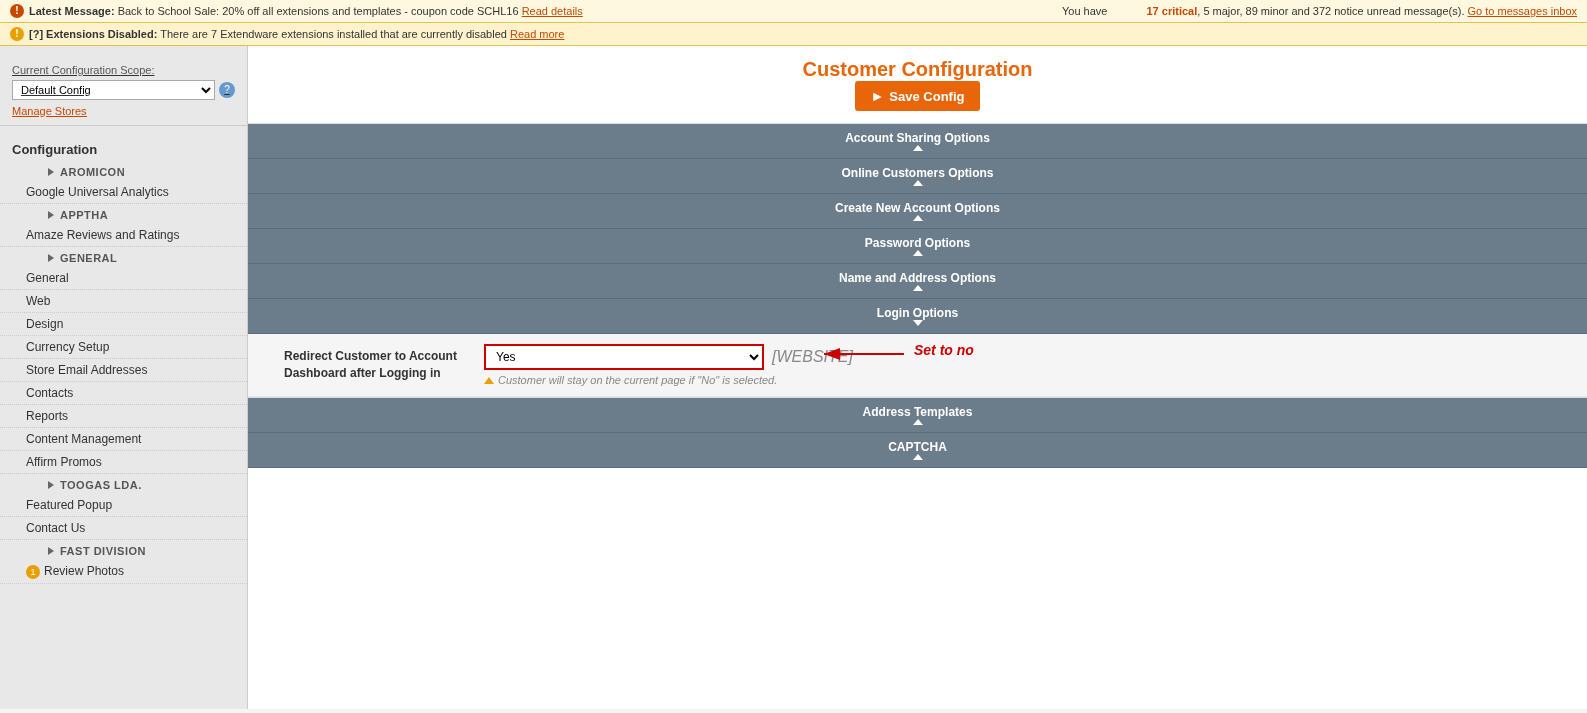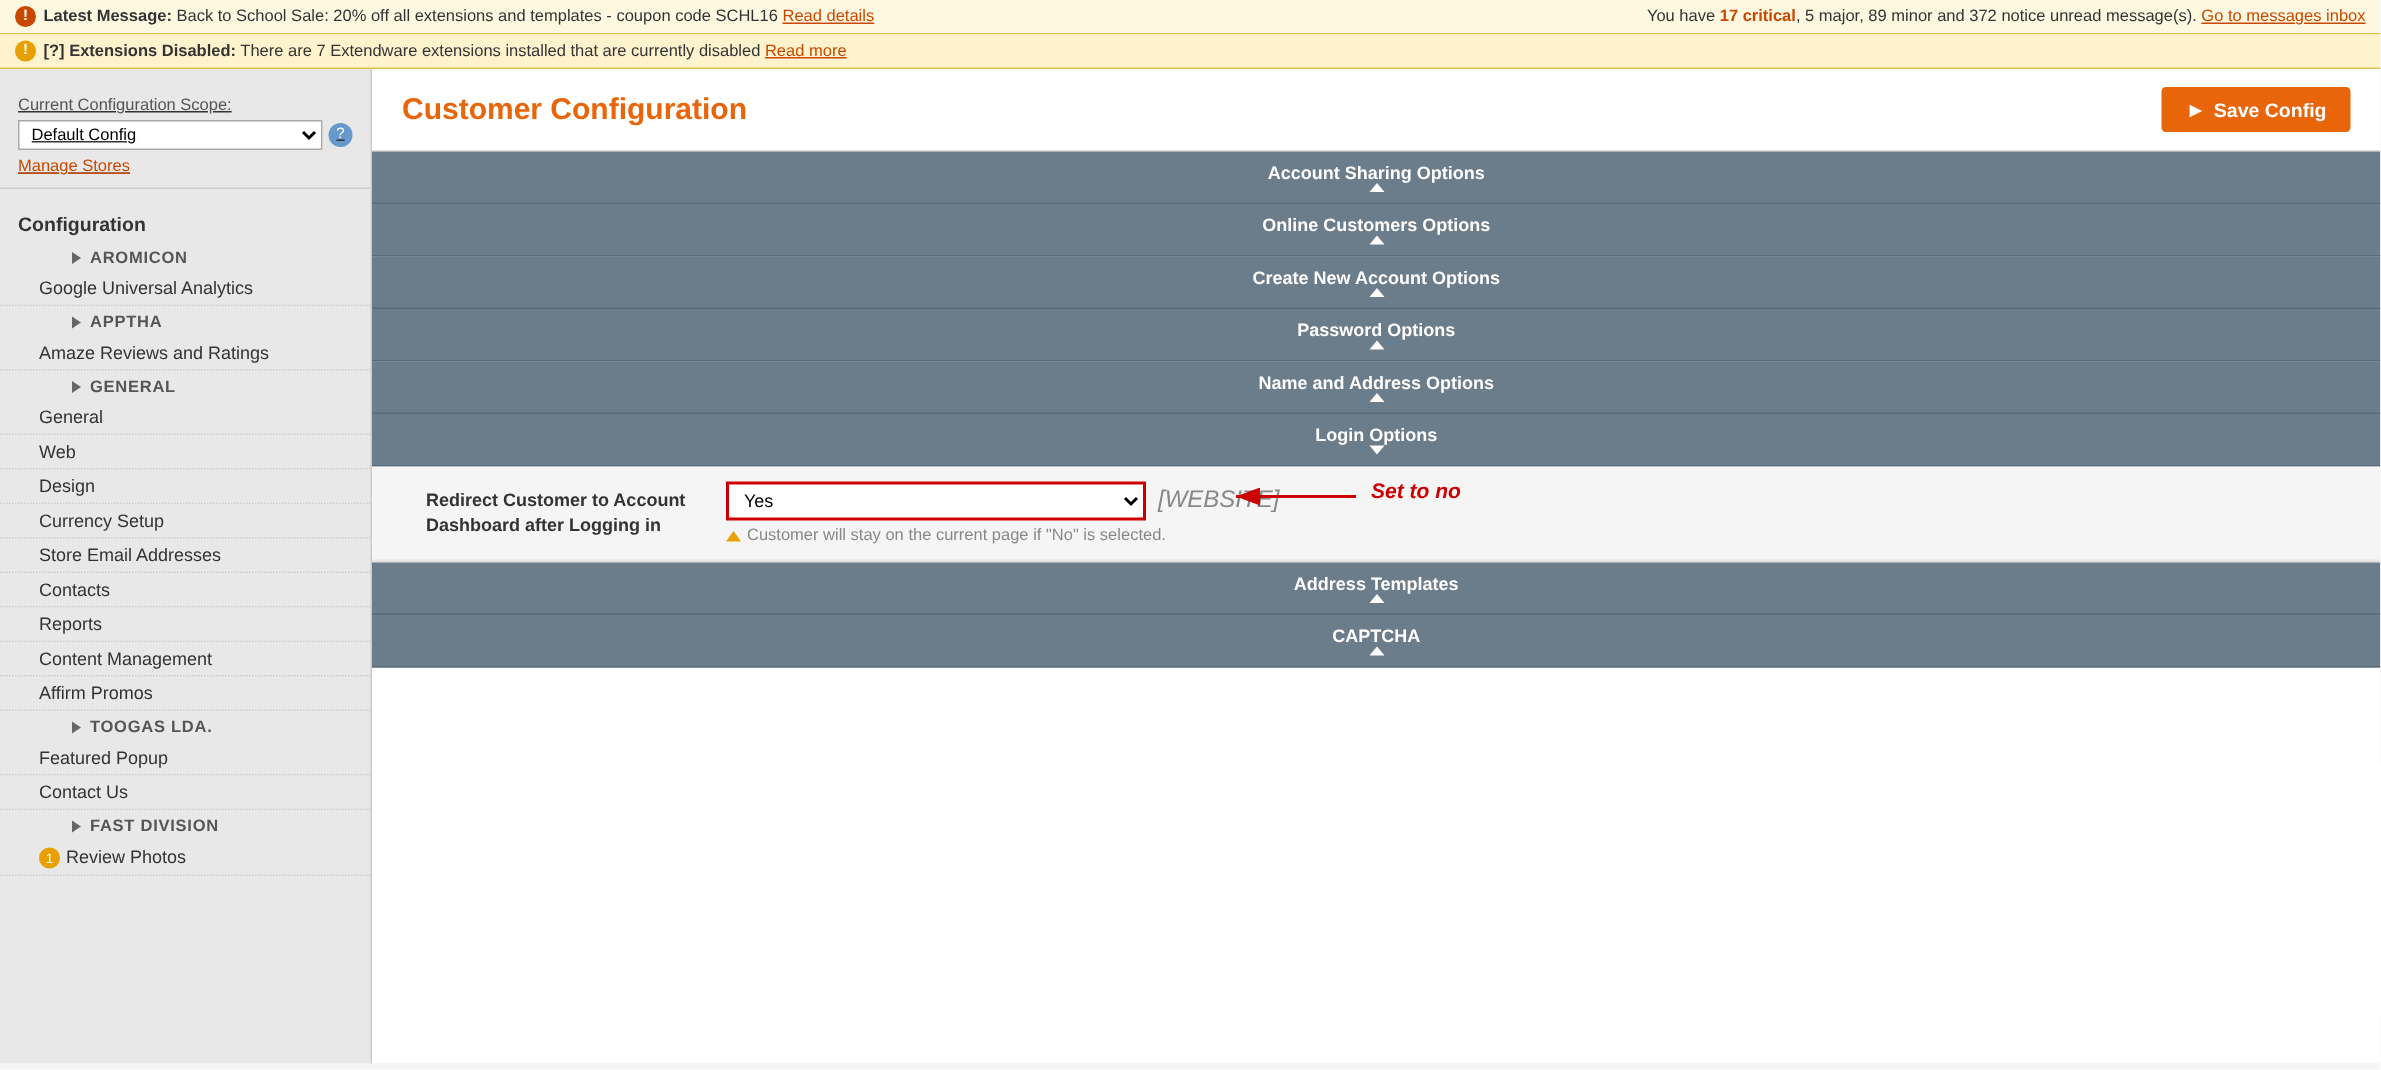--- a/index.html
+++ b/index.html
@@ -22,21 +22,21 @@
       font-size: 11px;
       display: flex;
       align-items: center;
       gap: 5px;
     }
     .banner-right {
       margin-left: auto;
       font-size: 11px;
     }
     .banner-link { color: #c84800; text-decoration: underline; cursor: pointer; }
-    .banner-critical { color: #c84800; font-weight: bold; }
+    .banner-critical { color: #c84800; font-weight: bold; margin-left: 36px; }
     .icon-alert {
       display: inline-block;
       width: 14px; height: 14px;
       border-radius: 50%;
       background: #c84800;
       color: white;
       font-size: 10px;
       font-weight: bold;
       text-align: center;
       line-height: 14px;
@@ -169,20 +169,21 @@
       padding: 0;
       overflow-y: auto;
       background: white;
     }
     .content-header {
       display: flex;
       align-items: center;
       justify-content: space-between;
       padding: 12px 20px;
       border-bottom: 1px solid #ddd;
+      flex-direction: column;
     }
     .content-title {
       font-size: 20px;
       font-weight: bold;
       color: #e8650a;
     }
     .save-config-btn {
       background: #e8650a;
       color: white;
       border: none;
@@ -272,20 +273,21 @@
       color: #888;
       font-style: italic;
     }
     .form-hint {
       margin-top: 4px;
       font-size: 11px;
       color: #888;
       display: flex;
       align-items: center;
       gap: 4px;
+      font-style: italic;
     }
     .form-hint-triangle {
       width: 0; height: 0;
       border-left: 5px solid transparent;
       border-right: 5px solid transparent;
       border-bottom: 7px solid #e8a000;
       flex-shrink: 0;
     }
 
     .sections-wrapper {

